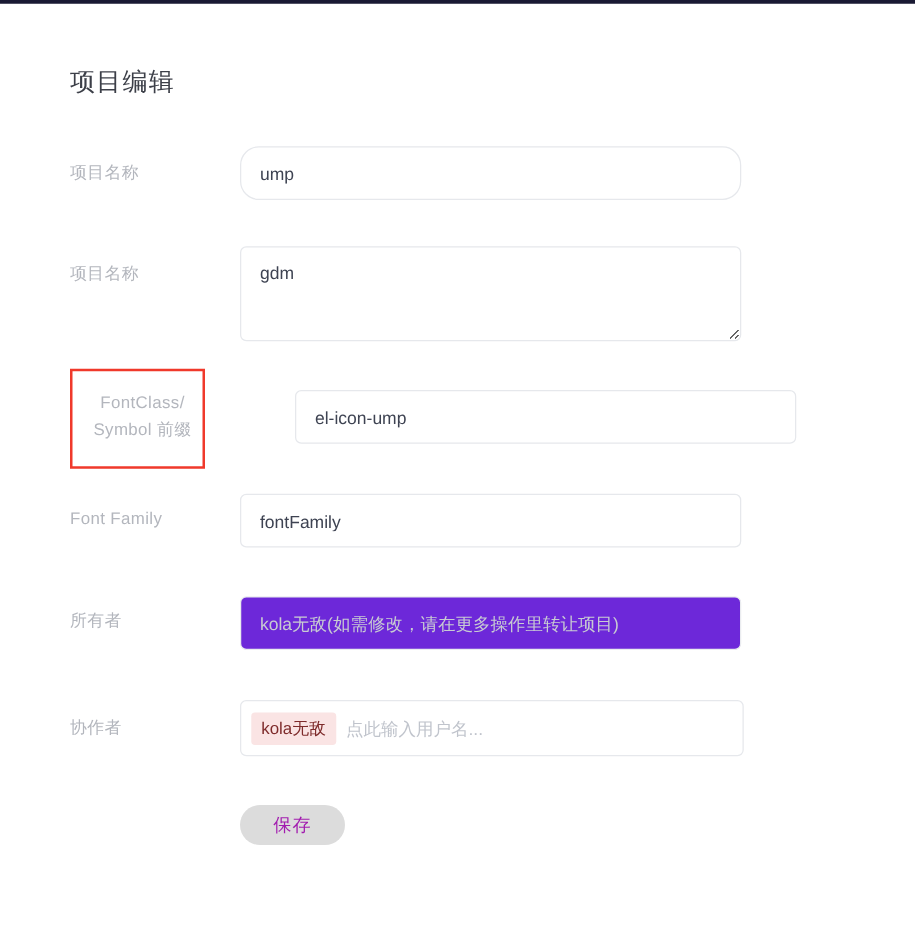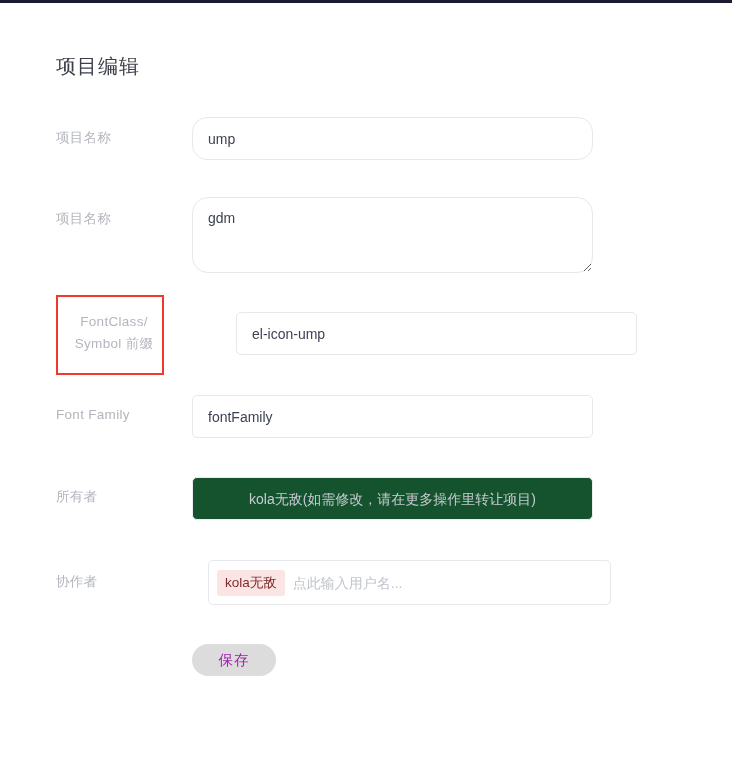--- a/index.html
+++ b/index.html
@@ -82,24 +82,23 @@
   input.ctrl::placeholder { color: #c8cbd2; }
   textarea.ctrl {
     width: 401px;
     height: 76px;
     padding: 10px 15px;
     line-height: 20px;
     resize: vertical;
     display: block;
   }
   input.ctrl.disabled {
-    background: #14532d;
+    background: #6d28d9;
     border-color: #eaecef;
     color: #c8cbd2;
-    text-align: center;
   }
   input.ctrl.disabled::placeholder { color: #c8cbd2; }
 
   
   .annot-box {
     position: absolute;
     left: 56px;
     top: 295px;
     width: 108px;
     height: 80px;
@@ -115,21 +114,20 @@
     top: 560px;
     width: 403px;
     height: 45px;
     box-sizing: border-box;
     background: #ffffff;
     border: 1px solid #e6e8ec;
     border-radius: 5px;
     display: flex;
     align-items: center;
     padding: 0 8px;
-    margin-left: 16px;
   }
   .tag {
     background: #fae4e4;
     color: #7e2b2b;
     font-size: 13.5px;
     border-radius: 3px;
     padding: 4px 8px;
     line-height: 18px;
     margin-right: 8px;
     white-space: nowrap;
@@ -189,21 +187,21 @@
 
   <div class="page-title">项目编辑</div>
 
   <div class="form-row">
     <div class="field-label" style="left:56px; top:128px;">项目名称</div>
     <input class="ctrl" style="top: 117px; border-radius: 15px;" type="text" value="ump">
   </div>
 
   <div class="form-row">
     <div class="field-label" style="left:56px; top:209px;">项目名称</div>
-    <textarea class="ctrl" style="top: 197px; border-radius: 16px;">gdm</textarea>
+    <textarea class="ctrl" style="top: 197px;">gdm</textarea>
   </div>
 
   <div class="form-row">
     <div class="annot-box"></div>
     <div class="field-label wrap" style="left:66px; top:311px; line-height:22px;">
       <span>FontClass/</span><br>
       <span>Symbol 前缀</span>
     </div>
     <input class="ctrl" style="top: 312px; margin-left: 44px;" type="text" value="el-icon-ump">
   </div>

